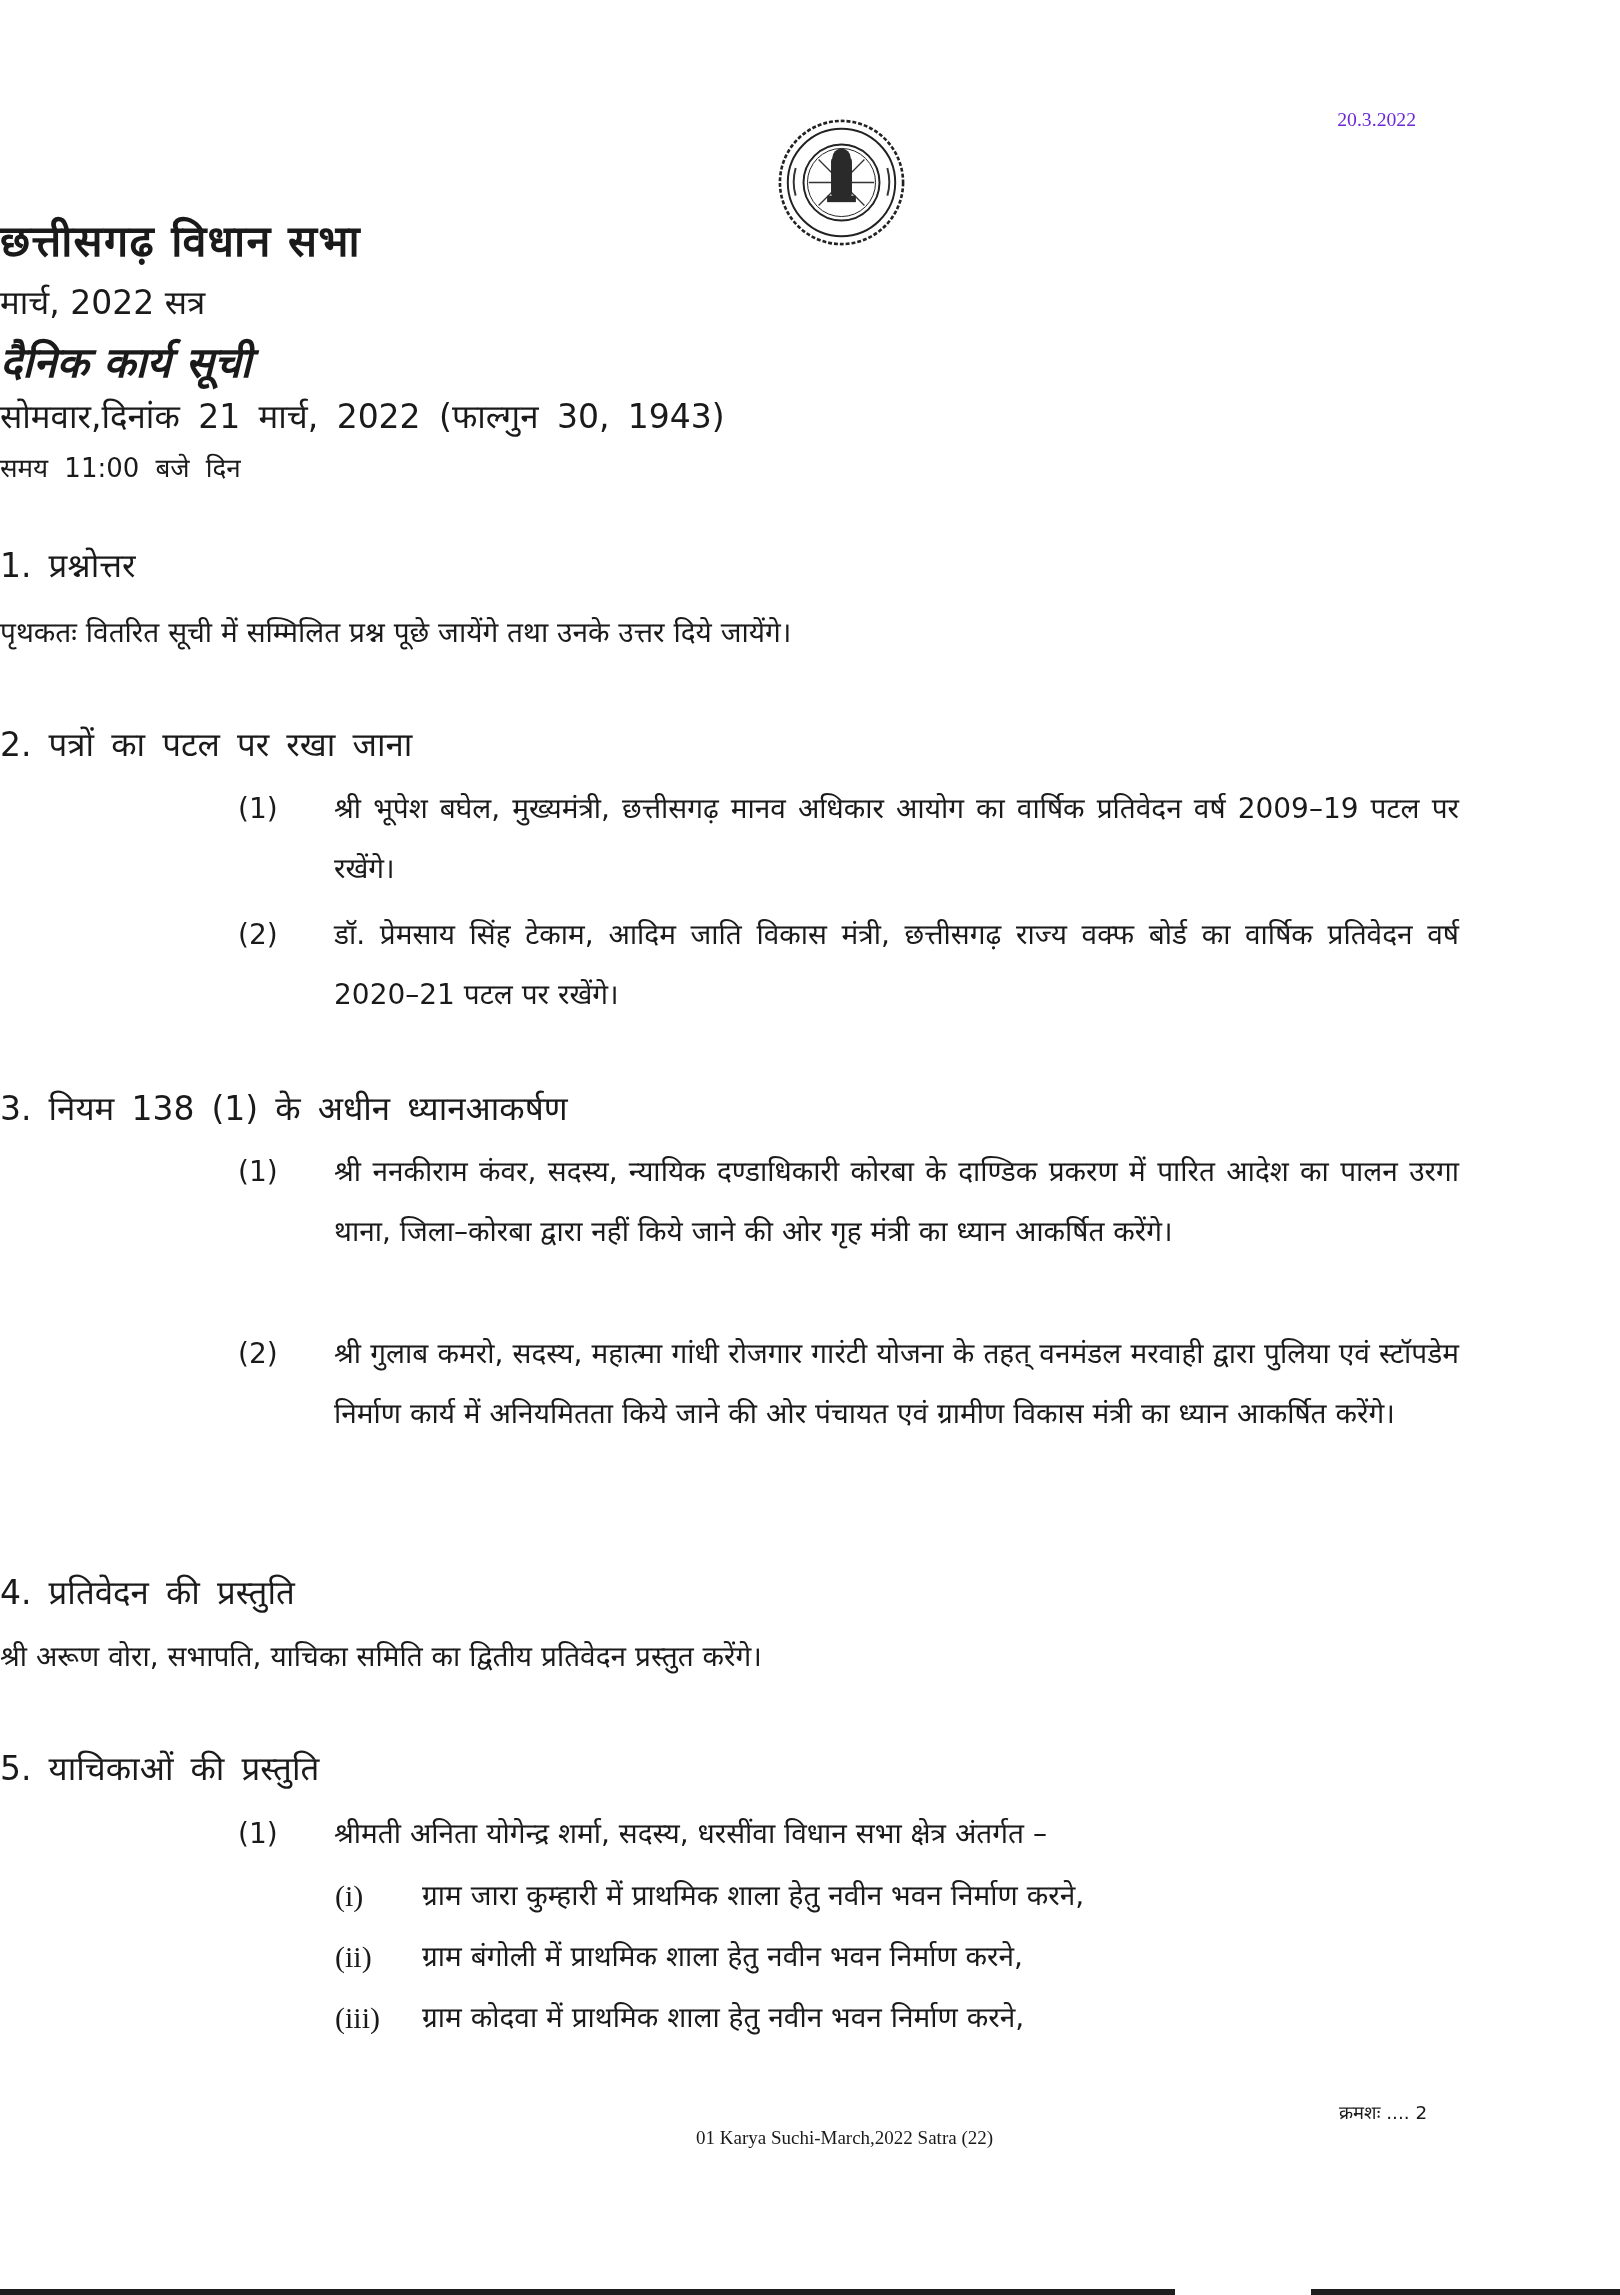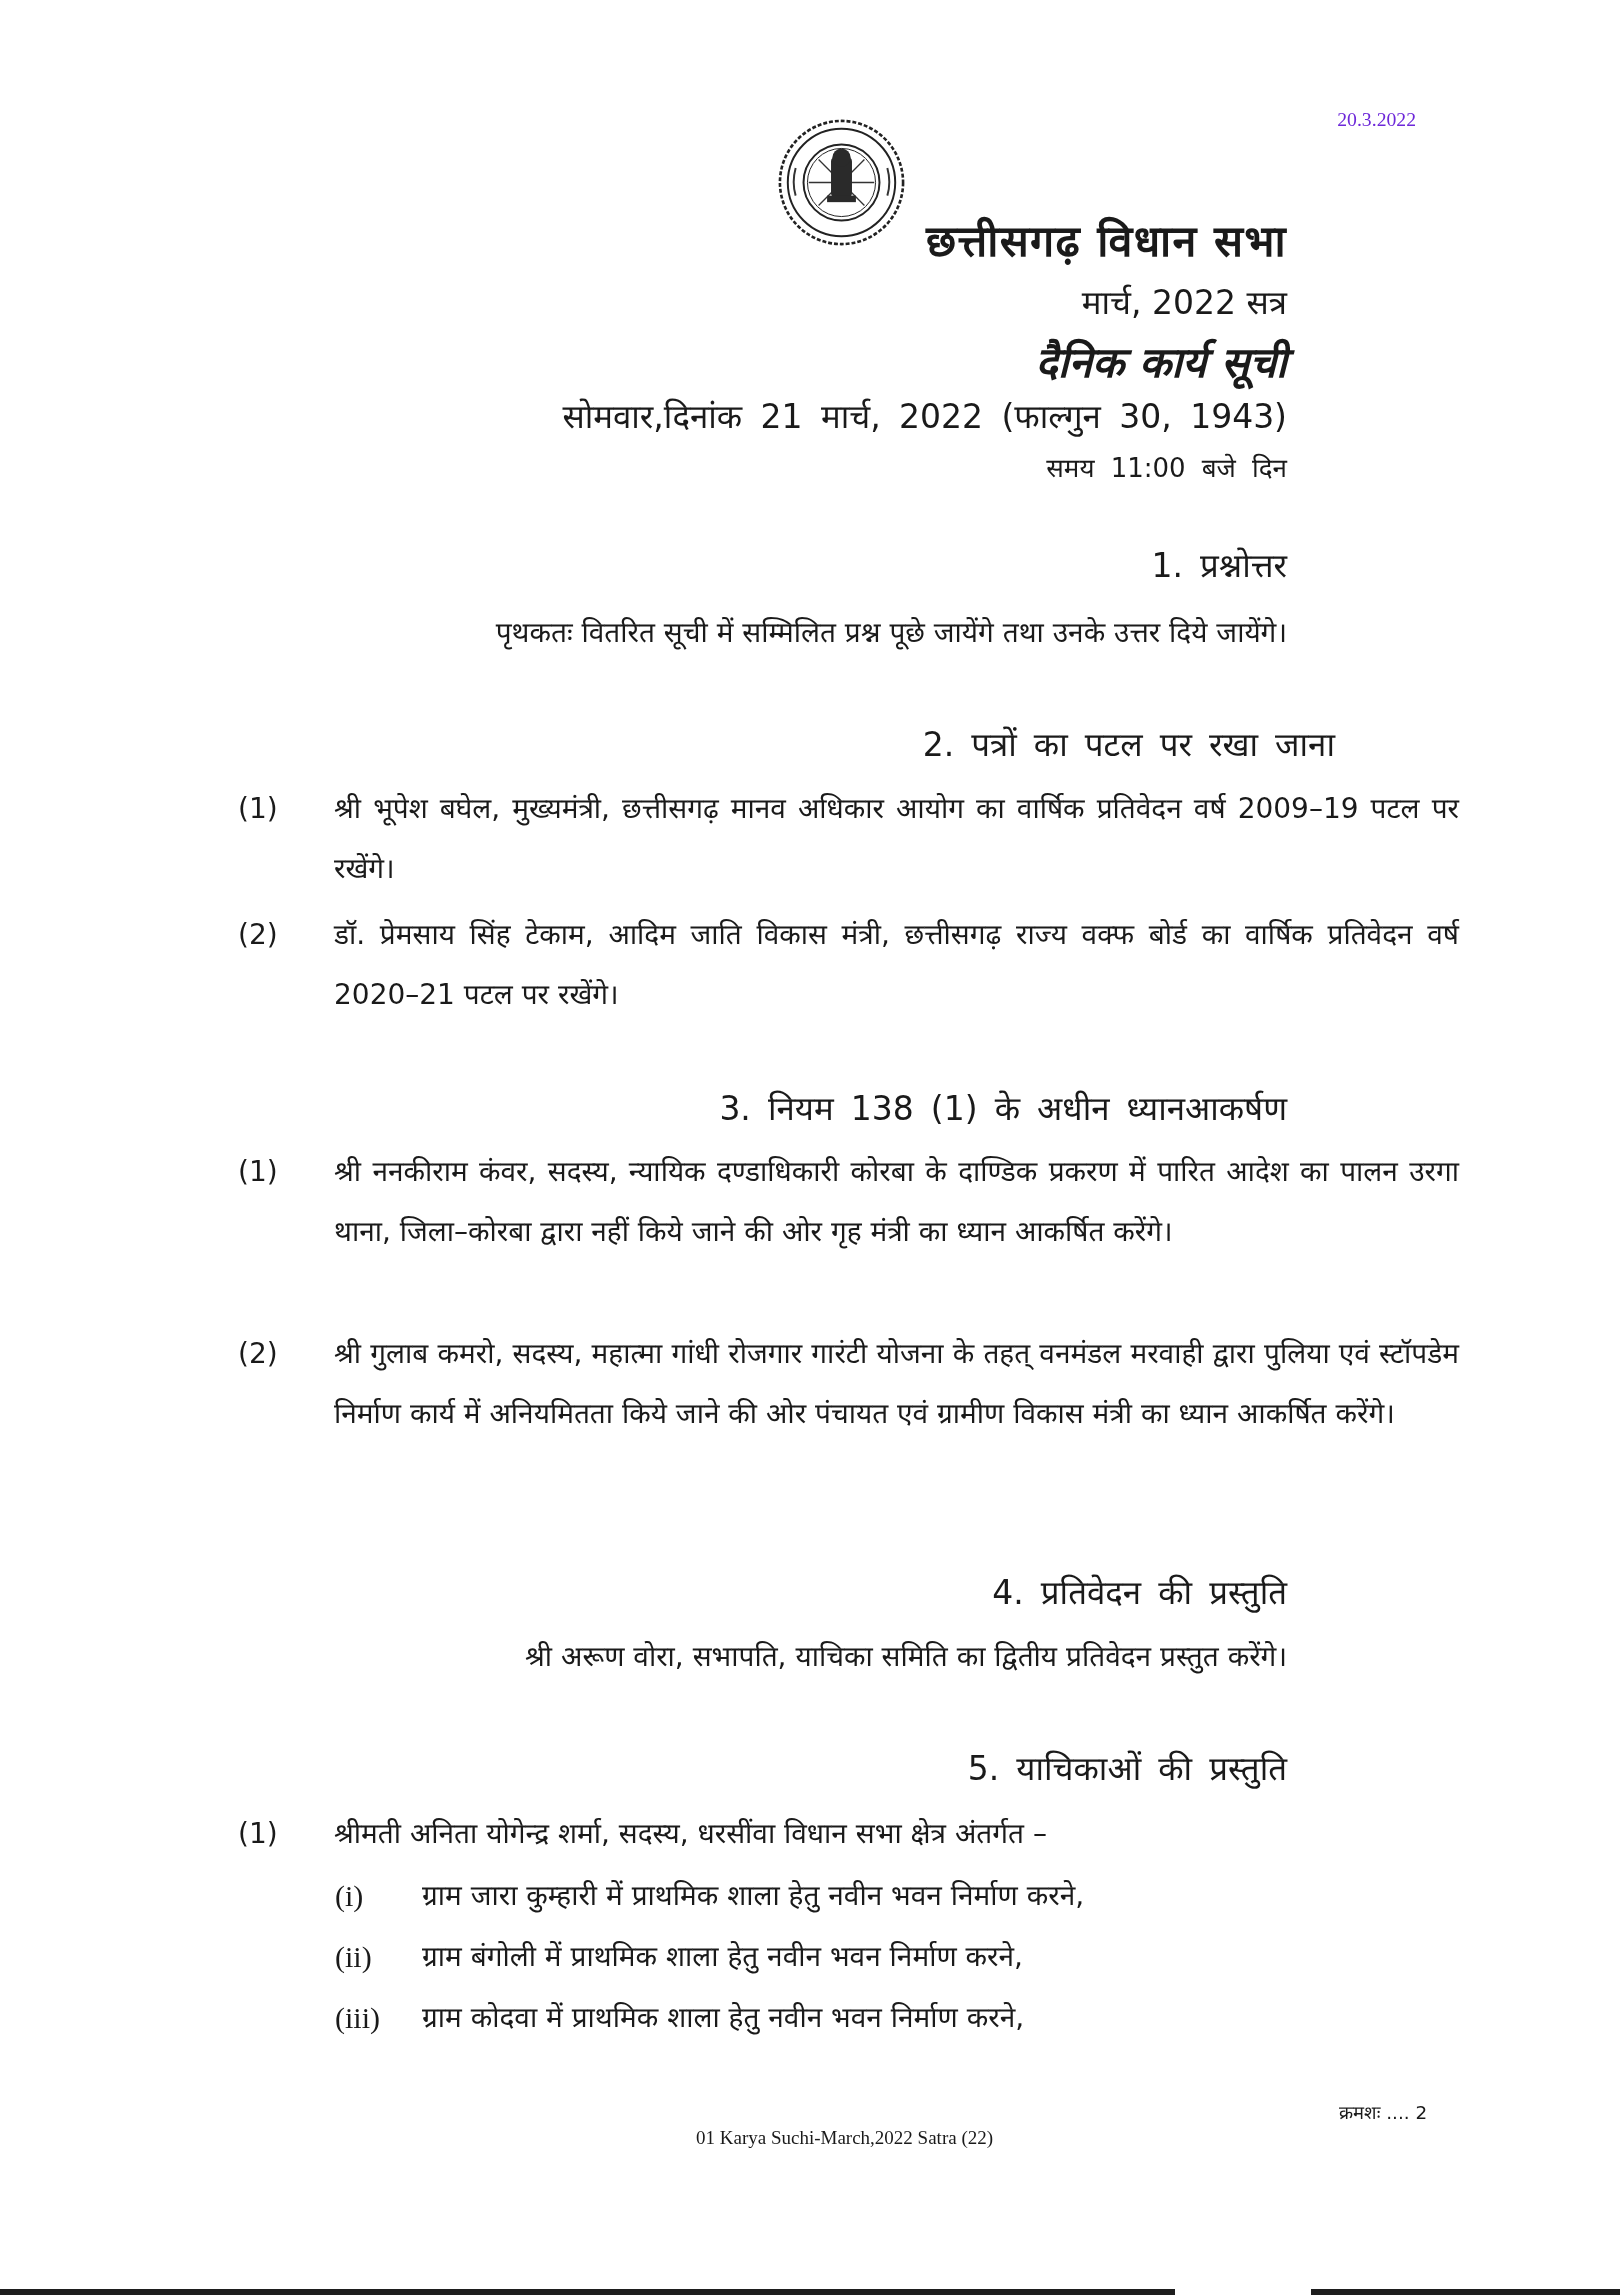--- a/index.html
+++ b/index.html
@@ -2,21 +2,21 @@
 <html style="font-size:10.5px"><head>
   <meta charset="utf-8">
   <style>
     html, body { margin: 0; padding: 0; }
     body {
       width: 1621px; height: 2295px; background: #ffffff; position: relative;
       overflow: hidden; color: #1a1a1a;
       font-family: "DejaVu Sans", "Liberation Sans", sans-serif;
     }
     .abs { position: absolute; }
-    .center { left: 0; width: 1287px; text-align: right; }
+    .center { left: 0; width: 1287px; text-align: left; }
     .date-top {
       right: 205px; top: 108px; font-family: "Liberation Serif", serif;
       font-size: 19.7px; color: #6d28d9;
     }
     .emblem {
       left: 776px; top: 117px; width: 131px; height: 131px;
     }
     .title-main { top: 210px; font-size: 43px; font-weight: bold; letter-spacing: 1.3px; }
     .title-session { top: 279px; font-size: 33px; }
     .title-agenda { top: 332px; font-size: 42px; font-weight: bold; font-style: italic; }
@@ -65,21 +65,21 @@
 
 <div class="abs center title-main">छत्तीसगढ़ विधान सभा</div>
 <div class="abs center title-session">मार्च, 2022 सत्र</div>
 <div class="abs center title-agenda">दैनिक कार्य सूची</div>
 <div class="abs center title-date">सोमवार,दिनांक 21 मार्च, 2022 (फाल्गुन 30, 1943)</div>
 <div class="abs center title-time">समय 11:00 बजे दिन</div>
 
 <div class="abs center sec-head" style="top:542px;">1. प्रश्नोत्तर</div>
 <div class="abs center body-text" style="top:603px;">पृथकतः वितरित सूची में सम्मिलित प्रश्न पूछे जायेंगे तथा उनके उत्तर दिये जायेंगे।</div>
 
-<div class="abs center sec-head" style="top:721px;padding-left:48px;">2. पत्रों का पटल पर रखा जाना</div>
+<div class="abs center sec-head" style="top:721px;">2. पत्रों का पटल पर रखा जाना</div>
 <div class="item" style="top:779px;">
   <span class="num">(1)</span>
   <span class="txt">श्री भूपेश बघेल, मुख्यमंत्री, छत्तीसगढ़ मानव अधिकार आयोग का वार्षिक प्रतिवेदन वर्ष 2009–19 पटल पर रखेंगे।</span>
 </div>
 <div class="item" style="top:905px;">
   <span class="num">(2)</span>
   <span class="txt">डॉ. प्रेमसाय सिंह टेकाम, आदिम जाति विकास मंत्री, छत्तीसगढ़ राज्य वक्फ बोर्ड का वार्षिक प्रतिवेदन वर्ष 2020–21 पटल पर रखेंगे।</span>
 </div>
 
 <div class="abs center sec-head" style="top:1085px;">3. नियम 138 (1) के अधीन ध्यानआकर्षण</div>

